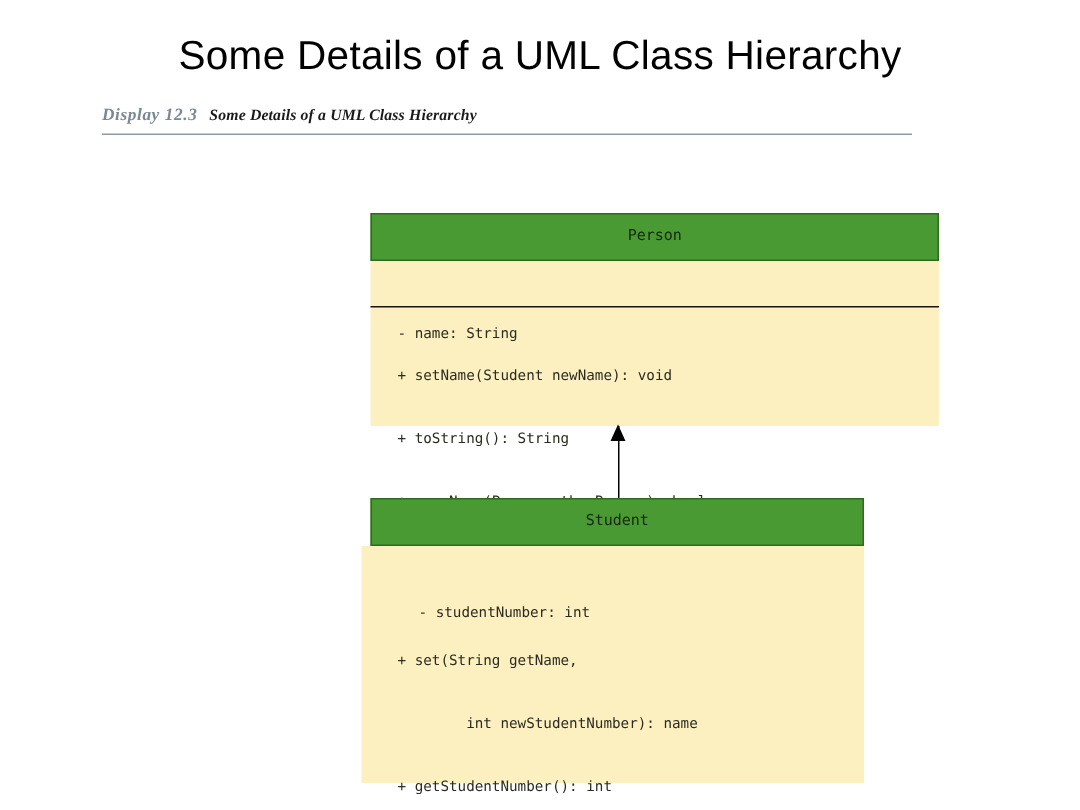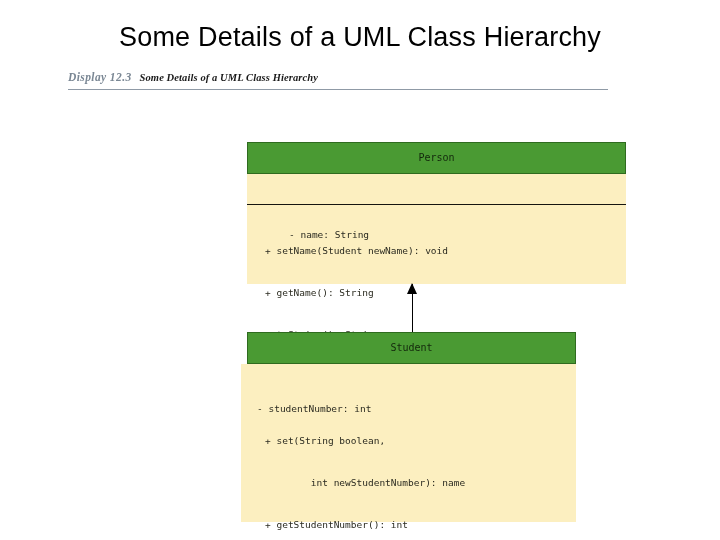--- a/index.html
+++ b/index.html
@@ -127,21 +127,21 @@
 
   
   #person-box {
     left: 183px;
     top: 42px;
     width: 379px;
     height: 142px;
   }
   #person-box .uml-header { height: 32px; }
   #person-box .uml-body   { height: 110px; border: 0; }
-  #person-attrs   { padding-top: 26px;  height: 30px; margin-left: 24px; }
+  #person-attrs   { padding-top: 14px;  height: 30px; }
   #person-methods { padding-top: 11px; }
 
   
   #student-box {
     left: 177px;
     top: 232px;
     width: 335px;
     height: 190px;
   }
   #student-box .uml-header {
@@ -151,21 +151,21 @@
     width: 329px;
     height: 32px;
   }
   #student-box .uml-body {
     position: absolute;
     left: 0;
     top: 32px;
     width: 335px;
     height: 158px;
   }
-  #student-attrs   { padding-top: 10px; padding-left: 16px; height: 28px; }
+  #student-attrs   { padding-top: 10px; padding-left: 38px; height: 28px; }
   #student-methods { padding-top: 14px; padding-left: 24px; }
 
   
   .arrow-line {
     position: absolute;
     left: 348px;
     top: 184px;
     width: 1px;
     height: 48px;
     background: #000000;
@@ -198,38 +198,37 @@
 
     <div class="uml-box" id="person-box">
       <div class="uml-header">Person</div>
       <div class="uml-body">
         <div class="uml-section" id="person-attrs">
           <div class="uml-line">- name: String</div>
         </div>
         <div class="uml-divider"></div>
         <div class="uml-section" id="person-methods">
           <div class="uml-line">+ setName(Student newName): void</div>
-          <div class="uml-line">+ getName(): String</div>
           <div class="uml-line">+ toString(): String</div>
           <div class="uml-line">+ sameName(Person otherPerson): boolean</div>
         </div>
       </div>
     </div>
 
     <div class="arrow-line"></div>
     <div class="arrow-head"></div>
 
     <div class="uml-box" id="student-box">
       <div class="uml-header">Student</div>
       <div class="uml-body">
         <div class="uml-section" id="student-attrs">
           <div class="uml-line">- studentNumber: int</div>
         </div>
         <div class="uml-section" id="student-methods">
-          <div class="uml-line">+ set(String boolean,</div>
+          <div class="uml-line">+ set(String getName,</div>
           <div class="uml-line">        int newStudentNumber): name</div>
           <div class="uml-line">+ getStudentNumber(): int</div>
           
           
           
           
         </div>
       </div>
     </div>
 

